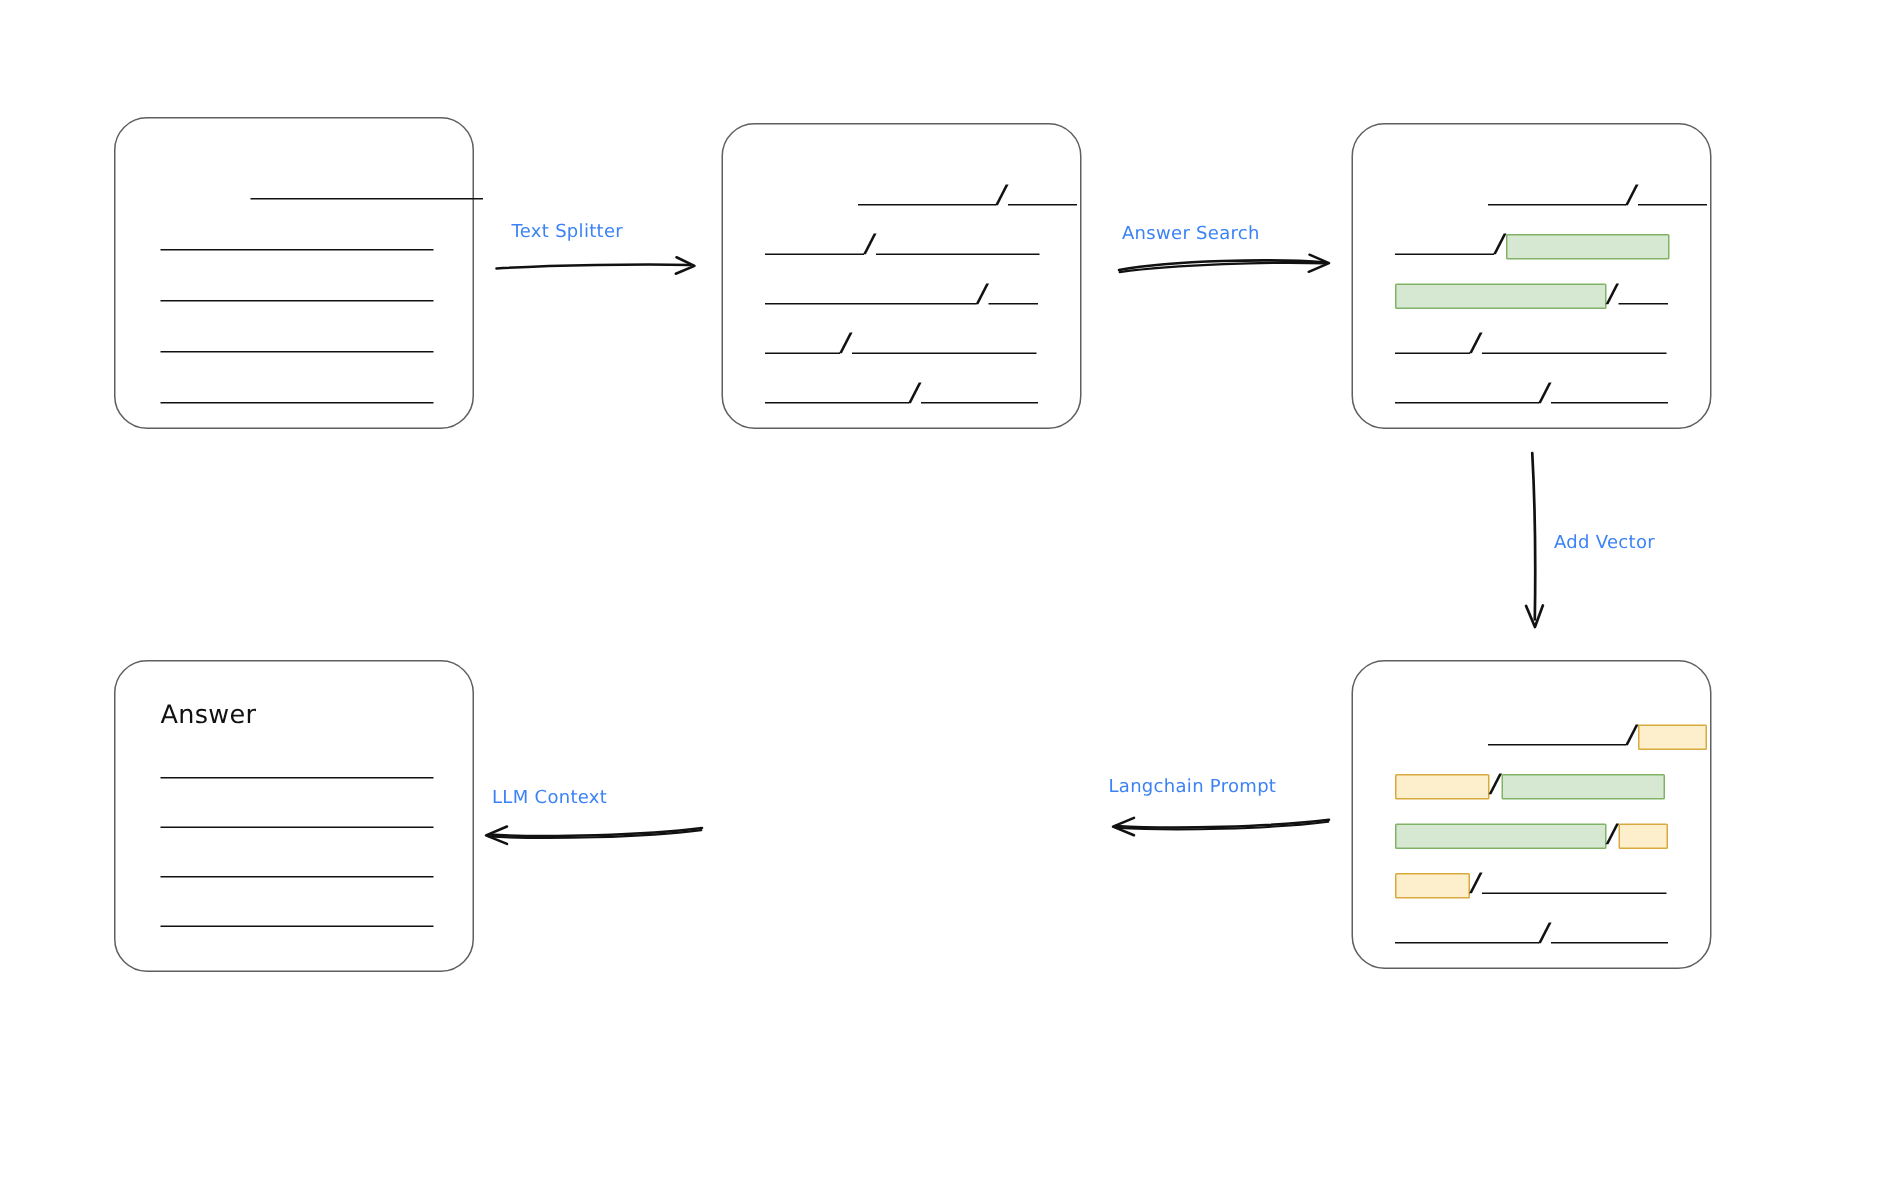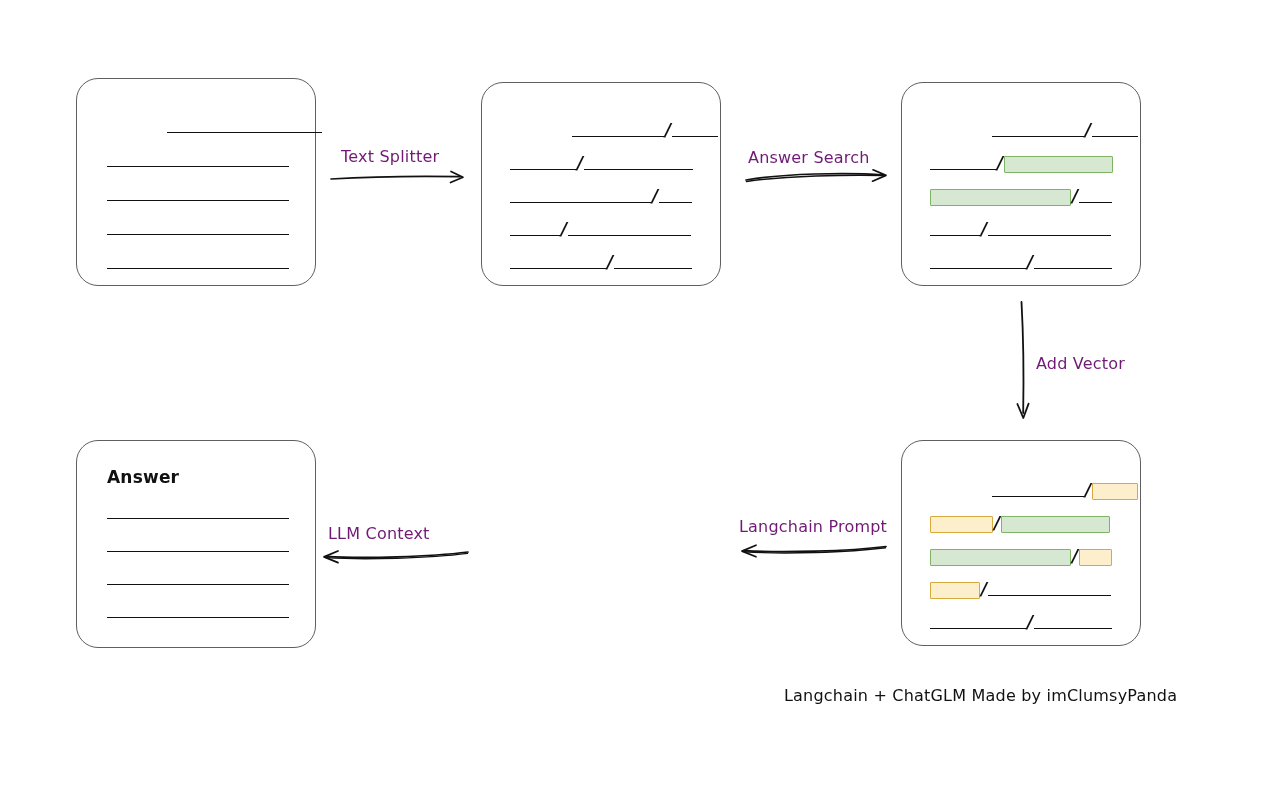--- a/index.html
+++ b/index.html
@@ -101,22 +101,22 @@
   .bar.red    { background: #f7cecd; border-color: #b75450; }
 
   
   .arrow {
     position: absolute;
   }
   .arrow svg { display: block; overflow: visible; }
 
   .arrow-label {
     position: absolute;
-    font-size: 16px;
-    color: #701a75;
+    font-size: 12px;
+    color: #3b82f6;
     white-space: nowrap;
     letter-spacing: .2px;
   }
 
   
   .credit {
     position: absolute;
     font-size: 16px;
     color: #111111;
     white-space: nowrap;
@@ -275,33 +275,32 @@
 
   <div class="arrow-label" style="left:328px; top:524px;">LLM Context</div>
   <div class="arrow" style="left:318px; top:546px;">
     <svg width="152" height="22" viewBox="0 0 152 22">
       <path d="M150,6.0 C112,10.8 46,12.6 8,10.4" fill="none" stroke="#111111" stroke-width="1.7" stroke-linecap="round"></path>
       <path d="M149.5,7.4 C112,12.2 46,14.0 8,11.6" fill="none" stroke="#111111" stroke-width="1.4" stroke-linecap="round"></path>
       <path d="M20,5.0 L6,10.9 L20,16.6" fill="none" stroke="#111111" stroke-width="1.7" stroke-linejoin="round" stroke-linecap="round"></path>
     </svg>
   </div>
 
-  <div class="doc-box" style="left:76px; top:440px; width:240px; height:208px;font-weight:bold;">
+  <div class="doc-box" style="left:76px; top:440px; width:240px; height:208px;">
     <div class="box-title" style="left:30px; top:26px;">Answer</div>
     <div class="box-body">
         <div class="line-row" style="top: 62px; left: 30px; right: auto;">
           <span class="seg rule" style="width: 182px;"></span>
         </div>
         <div class="line-row" style="top: 95px; left: 30px; right: auto;">
           <span class="seg rule" style="width: 182px;"></span>
         </div>
         <div class="line-row" style="top: 128px; left: 30px; right: auto;">
           <span class="seg rule" style="width: 182px;"></span>
         </div>
         <div class="line-row" style="top: 161px; left: 30px; right: auto;">
           <span class="seg rule" style="width: 182px;"></span>
         </div>
       </div>
   </div>
 
-  <div class="credit" style="left:784px; top:686px;">Langchain + ChatGLM Made by imClumsyPanda</div>
 
 </div>
 
 </body></html>

